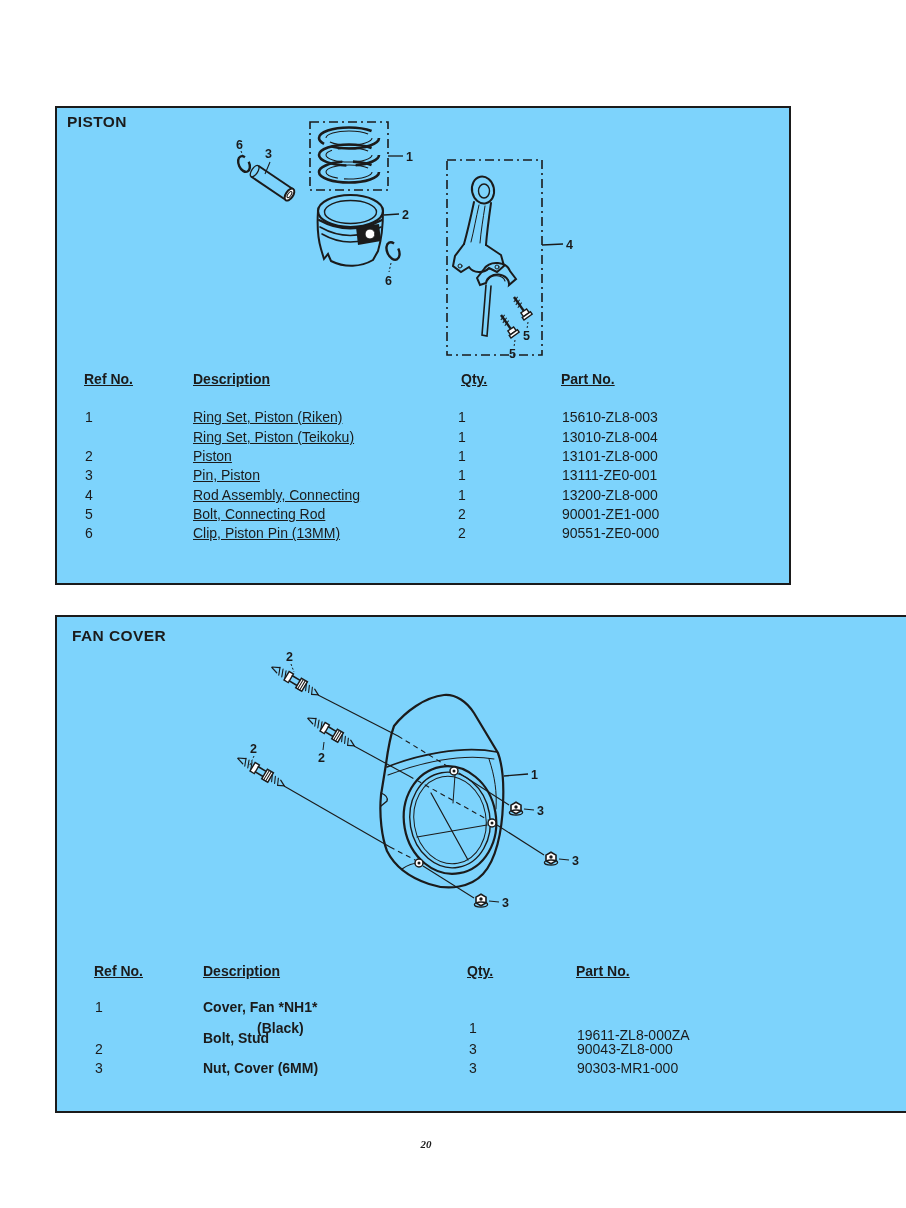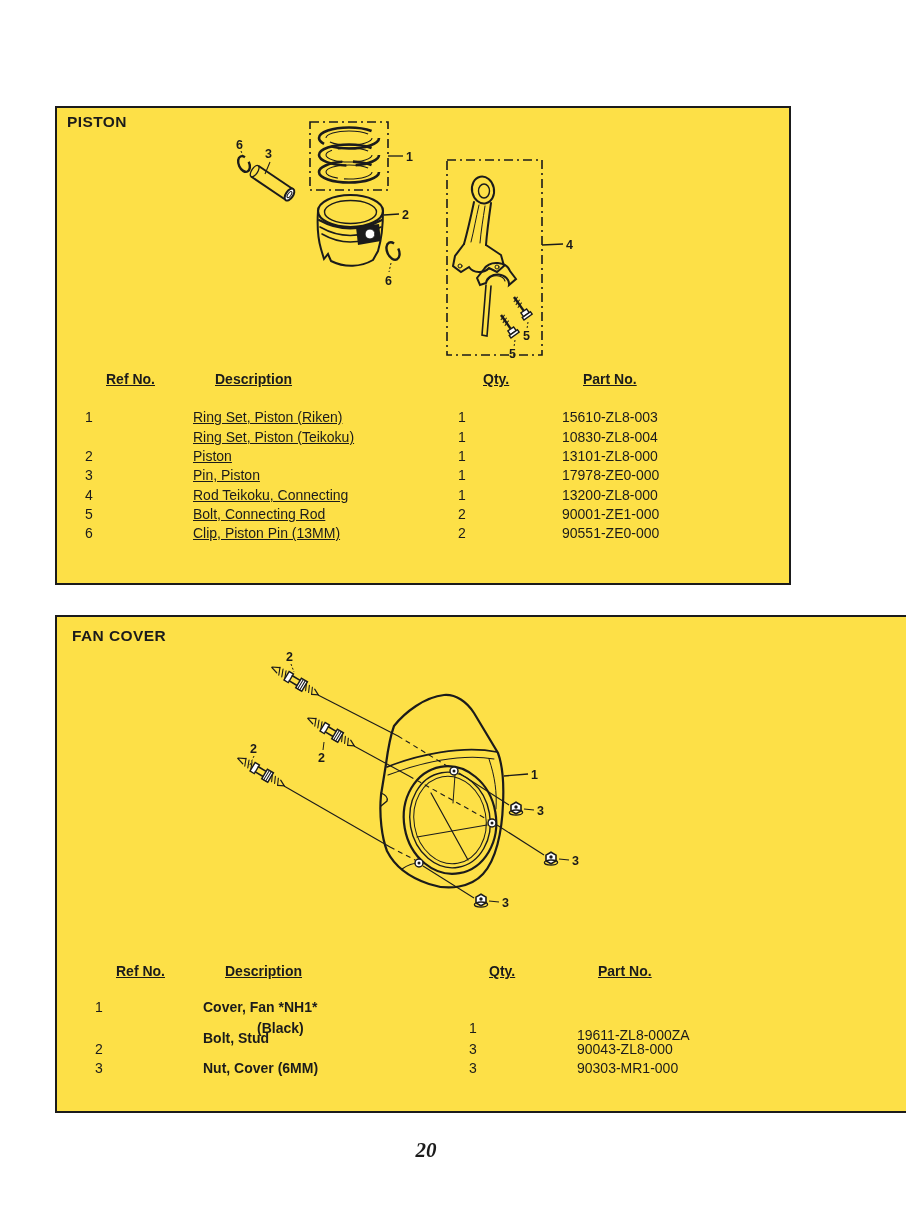--- a/index.html
+++ b/index.html
@@ -1,28 +1,28 @@
 <!DOCTYPE html>
 <html><head>
 <meta charset="utf-8">
 <style>
   html,body{margin:0;padding:0;background:#ffffff;}
   body{width:906px;height:1208px;position:relative;font-family:"Liberation Sans",sans-serif;color:#1b1b1b;overflow:hidden;}
-  .box{position:absolute;border:2px solid #1b1b1b;background:#fde047;box-sizing:border-box;padding-left:28px;}
+  .box{position:absolute;border:2px solid #1b1b1b;background:#7dd3fc;box-sizing:border-box;padding-left:28px;}
   #piston-box{left:55px;top:106px;width:736px;height:479px;}
   #fan-box{left:55px;top:615px;width:872px;height:498px;}
   .sec-title{position:absolute;font-size:15.5px;font-weight:bold;letter-spacing:.4px;white-space:nowrap;}
   .diag{position:absolute;left:0;top:0;}
-  .th{position:absolute;font-size:14px;font-weight:bold;white-space:nowrap;text-decoration:underline;padding-right:3px;margin-left:22px;}
+  .th{position:absolute;font-size:14px;font-weight:bold;white-space:nowrap;text-decoration:underline;padding-right:3px;}
   .cell{position:absolute;font-size:14px;white-space:nowrap;line-height:1;}
   .prow .c-ref{left:28px;} .prow .c-desc{left:136px;text-decoration:underline;} .prow .c-qty{left:401px;} .prow .c-part{left:505px;}
   .frow .c-ref{left:38px;}  .frow .c-desc{left:146px;font-weight:bold;} .frow .c-qty{left:412px;} .frow .c-part{left:520px;}
   .frow .c-desc.indent{left:200px;}
   .pagenum{position:absolute;left:386px;top:1138px;width:80px;text-align:center;
-           font-family:"Liberation Serif",serif;font-style:italic;font-weight:600;font-size:21px;}
+           font-family:"Liberation Serif",serif;font-style:italic;font-weight:600;font-size:11px;}
   svg text{font-family:"Liberation Sans",sans-serif;font-weight:bold;font-size:12.5px;fill:#1b1b1b;stroke:none;}
 </style>
 </head>
 <body>
 
 <div class="box" id="piston-box">
   <div class="sec-title" style="left:10px;top:5px">PISTON</div>
 
   <svg class="diag" width="732" height="475" viewBox="0 0 732 475">
 
@@ -137,37 +137,37 @@
     <div class="prow">
       <span class="cell c-ref" style="top:302px">1</span>
       <span class="cell c-desc" style="top:302px">Ring Set, Piston (Riken)</span>
       <span class="cell c-qty" style="top:302px">1</span>
       <span class="cell c-part" style="top:302px">15610-ZL8-003</span>
     </div>
     <div class="prow">
       <span class="cell c-ref" style="top:322px"></span>
       <span class="cell c-desc" style="top:322px">Ring Set, Piston (Teikoku)</span>
       <span class="cell c-qty" style="top:322px">1</span>
-      <span class="cell c-part" style="top:322px">10830-ZL8-004</span>
+      <span class="cell c-part" style="top:322px">13010-ZL8-004</span>
     </div>
     <div class="prow">
       <span class="cell c-ref" style="top:341px">2</span>
       <span class="cell c-desc" style="top:341px">Piston</span>
       <span class="cell c-qty" style="top:341px">1</span>
       <span class="cell c-part" style="top:341px">13101-ZL8-000</span>
     </div>
     <div class="prow">
       <span class="cell c-ref" style="top:360px">3</span>
       <span class="cell c-desc" style="top:360px">Pin, Piston</span>
       <span class="cell c-qty" style="top:360px">1</span>
-      <span class="cell c-part" style="top:360px">17978-ZE0-000</span>
+      <span class="cell c-part" style="top:360px">13111-ZE0-001</span>
     </div>
     <div class="prow">
       <span class="cell c-ref" style="top:380px">4</span>
-      <span class="cell c-desc" style="top:380px">Rod Teikoku, Connecting</span>
+      <span class="cell c-desc" style="top:380px">Rod Assembly, Connecting</span>
       <span class="cell c-qty" style="top:380px">1</span>
       <span class="cell c-part" style="top:380px">13200-ZL8-000</span>
     </div>
     <div class="prow">
       <span class="cell c-ref" style="top:399px">5</span>
       <span class="cell c-desc" style="top:399px">Bolt, Connecting Rod</span>
       <span class="cell c-qty" style="top:399px">2</span>
       <span class="cell c-part" style="top:399px">90001-ZE1-000</span>
     </div>
     <div class="prow">

